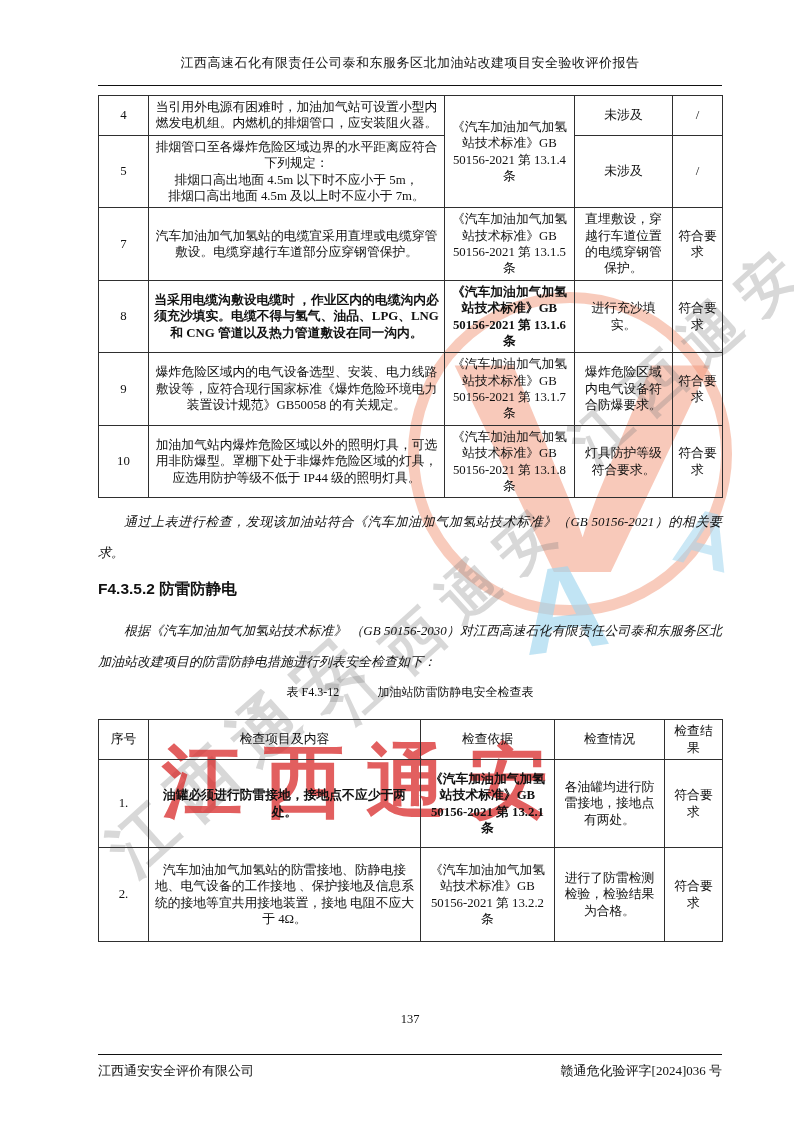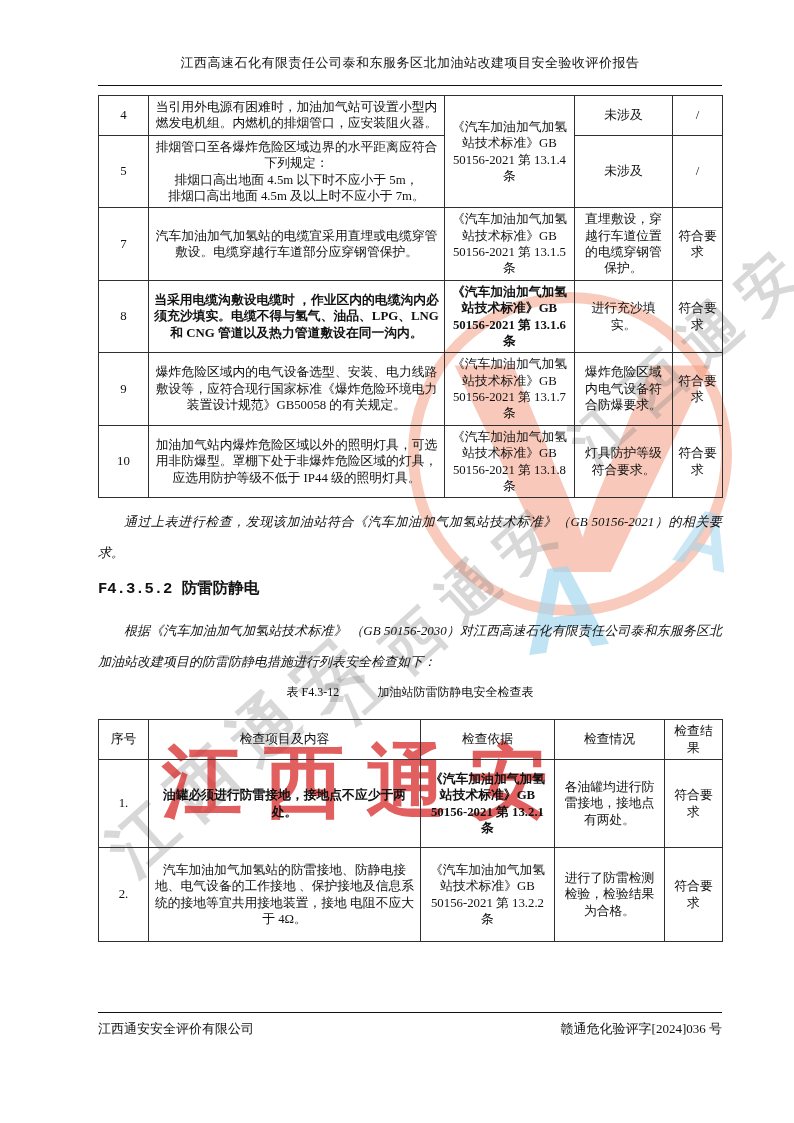--- a/index.html
+++ b/index.html
@@ -71,34 +71,35 @@
   }
   .outer { border:1.5px solid #2f2f2f; }
   td.b { font-weight:700; }
 
   .para {
     font-size:13px; line-height:2.4; text-align:justify;
     text-indent:2em; margin-top:8px;font-style:italic;
   }
   .sec-heading {
     font-size:15.5px; font-weight:700; line-height:2.35; margin-top:2px;
-    font-family:Liberation Mono, monospace;
+    font-family:Liberation Sans, sans-serif;
   }
   .tbl-caption {
     font-size:12px; line-height:2.3; text-align:center; margin-top:2px;
   }
   .tbl-caption .gap { display:inline-block; width:3.2em; }
 
   
   .footer { position:absolute; left:98px; top:1012px; width:624px; z-index:1; }
   .page-num { text-align:center; font-size:12.5px; padding-bottom:5px; }
   .footer-row {
     border-top:1.5px solid #111; padding-top:7px;
     display:flex; justify-content:space-between;
     font-size:13px;
+    margin-top:22px;
   }
 </style>
 </head>
 <body>
 
 <div class="page">
 
   <div class="wm">
     <div class="wm-ring"></div>
     <div class="wm-v">V</div>
@@ -208,19 +209,20 @@
           <td>《汽车加油加气加氢站技术标准》GB 50156-2021 第 13.2.2 条</td>
           <td>进行了防雷检测检验，检验结果为合格。</td>
           <td>符合要求</td>
         </tr>
       </tbody>
     </table>
 
   </div>
 
   <div class="footer">
+    <div class="page-num">137</div>
     <div class="footer-row">
       <span>江西通安安全评价有限公司</span>
       <span>赣通危化验评字[2024]036 号</span>
     </div>
   </div>
 
 </div>
 
 </body></html>

